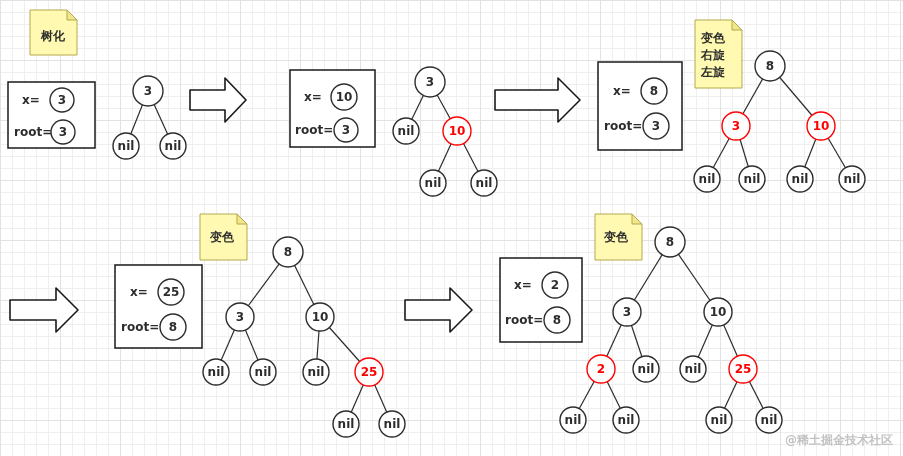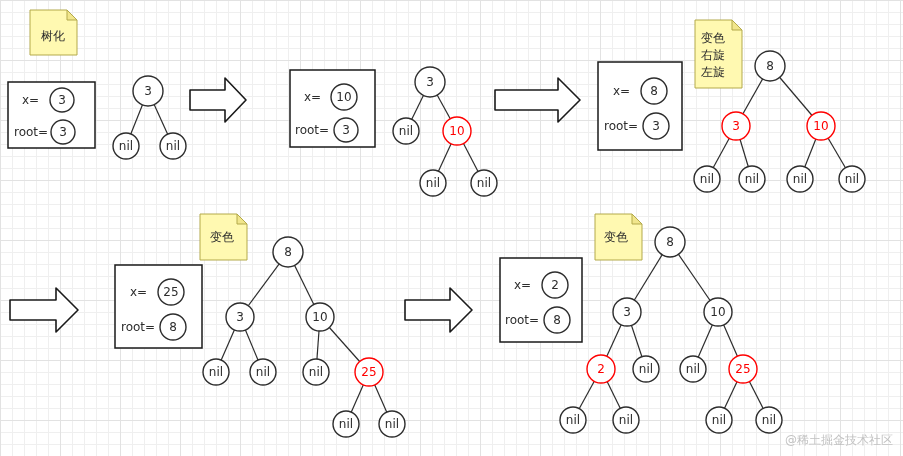--- a/index.html
+++ b/index.html
@@ -6,20 +6,21 @@
   body { background:#fff; font-family:"DejaVu Sans","Liberation Sans",sans-serif; }
   .canvas {
     position:relative; width:903px; height:456px; background-color:#ffffff;
     background-image:
       linear-gradient(to right,#e2e2e2 1px,transparent 1px),
       linear-gradient(to bottom,#e2e2e2 1px,transparent 1px),
       linear-gradient(to right,#efefef 1px,transparent 1px),
       linear-gradient(to bottom,#efefef 1px,transparent 1px);
     background-size:60px 60px,60px 60px,12px 12px,12px 12px;
     overflow:hidden;
+    font-weight:bold;
   }
   svg { position:absolute; left:0; top:0; }
   text { font-family:"DejaVu Sans","Liberation Sans",sans-serif; font-size:12px; fill:#2d2d2d; }
   .edge { stroke:#2d2d2d; stroke-width:1.2; }
   .node circle { fill:#ffffff; stroke:#2d2d2d; stroke-width:1.4; }
   .node text { text-anchor:middle; }
   .node.red circle { stroke:#ff0000; }
   .node.red text { fill:#ff0000; }
   .vbox rect { fill:#ffffff; stroke:#1a1a1a; stroke-width:1.5; }
   .vbox circle { fill:#ffffff; stroke:#2d2d2d; stroke-width:1.4; }

